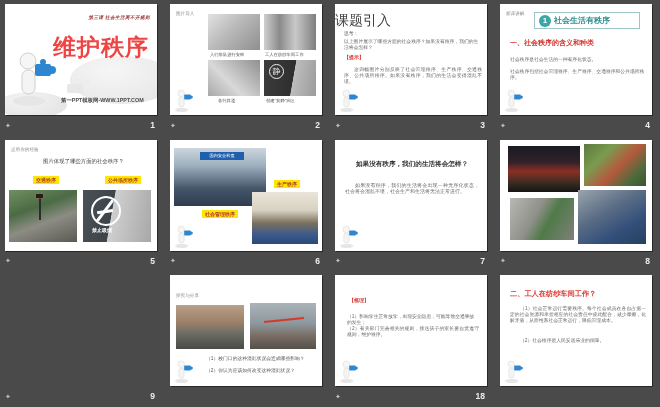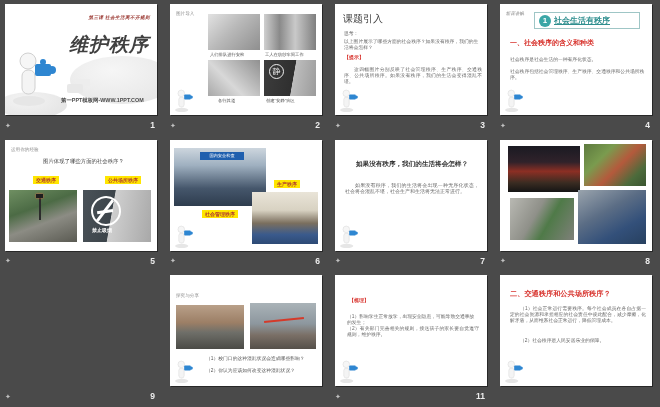--- a/index.html
+++ b/index.html
@@ -18,27 +18,27 @@
   .bw{background:linear-gradient(135deg,#e2e2e2 0%,#b9b9b9 45%,#8f8f8f 100%);}
   .cap{position:absolute;font-size:4.3px;color:#555;white-space:nowrap;}
   .logo{position:absolute;left:4px;bottom:3px;width:22px;height:24px;}
   .bigtxt{white-space:nowrap;}
   p{margin:0;}
   .j{text-align:justify;}
   
   .s1-bg1{position:absolute;right:-18px;top:52px;width:105px;height:48px;border-radius:50%;background:radial-gradient(ellipse at 40% 30%,#f6f6f6,#e3e3e3);}
   .s1-bg2{position:absolute;left:-8px;top:88px;width:70px;height:26px;border-radius:50%;background:radial-gradient(ellipse at 40% 30%,#f4f4f4,#e0e0e0);}
   .s1-head{position:absolute;top:11px;right:7px;font-size:4.6px;font-style:italic;font-weight:bold;color:#9c3b35;letter-spacing:.4px;}
-  .s1-title{position:absolute;top:28px;right:8px;font-size:19px;font-weight:bold;color:#404040;letter-spacing:1px;font-style:italic;}
+  .s1-title{position:absolute;top:28px;right:8px;font-size:23px;font-weight:bold;color:#ef4444;letter-spacing:1px;}
   .s1-foot{position:absolute;bottom:11px;left:56px;font-size:5.4px;font-weight:bold;color:#4d4d4d;}
   .s1-piece{position:absolute;left:62px;top:80px;width:16px;height:9px;border-radius:2px;background:#e8e8e8;box-shadow:8px -6px 0 -1px #ededed;}
   
   .s4-box{position:absolute;left:34px;top:8px;width:104px;height:15px;border:1px solid #9fc6c6;display:flex;align-items:center;}
   .s4-circ{width:12px;height:12px;border-radius:50%;background:#3aa6a6;color:#fff;font-size:8px;font-weight:bold;display:flex;align-items:center;justify-content:center;margin:0 3px 0 4px;}
-  .s4-sect{font-size:8px;color:#2f8f8f;font-weight:bold;white-space:nowrap;text-decoration:underline;}
+  .s4-sect{font-size:8px;color:#2f8f8f;font-weight:bold;white-space:nowrap;}
   .s4-h{position:absolute;left:10px;top:34px;font-size:7px;font-weight:bold;}
   .s4-l{position:absolute;left:10px;font-size:4.8px;color:#666;width:136px;}
   
   .nosmoke{position:absolute;left:8px;top:6px;width:26px;height:26px;border:2px solid #fff;border-radius:50%;transform:rotate(-8deg);}
   .nosmoke:before{content:"";position:absolute;left:-1px;top:11px;width:26px;height:2.5px;background:#fff;transform:rotate(-45deg);}
   .nosmoke:after{content:"";position:absolute;left:4px;top:12px;width:16px;height:3px;background:#fff;}
 </style>
 </head>
 <body>
 
@@ -89,21 +89,21 @@
         </svg>
     </div>
     <div class="strip">
         <span class="star">✦</span>
         <span class="num">2</span>
       </div>
   </div>
 
   <div class="cell">
     <div class="thumb">
-      <div style="position:absolute;left:8px;top:8px;font-size:10px;color:#3f3f3f;">课题引入</div>
+      <div style="position:absolute;left:0;top:8px;font-size:14px;color:#3f3f3f;">课题引入</div>
       <div style="position:absolute;left:9px;top:26px;font-size:4.8px;color:#666;">思考：</div>
       <div style="position:absolute;left:9px;top:34px;width:138px;font-size:4.8px;color:#666;">以上图片展示了哪些方面的社会秩序？如果没有秩序，我们的生活将会怎样？</div>
       <div class="hint" style="position:absolute;left:9px;top:50px;">【提示】</div>
       <p class="j" style="position:absolute;left:9px;top:62px;width:138px;font-size:4.8px;color:#666;text-indent:10px;">这四幅图片分别反映了社会管理秩序、生产秩序、交通秩序、公共场所秩序。如果没有秩序，我们的生活会变得混乱不堪。</p>
       <svg class="logo" viewBox="0 0 52 58">
           <ellipse cx="18" cy="53" rx="16" ry="5" fill="#e6e6e6"></ellipse>
           <rect x="11" y="22" width="13" height="24" rx="6" fill="#f4f4f4" stroke="#d0d0d0"></rect>
           <circle cx="17" cy="13" r="8" fill="#f6f6f6" stroke="#d0d0d0"></circle>
           <rect x="24" y="16" width="16" height="12" rx="2" fill="#2e86d1"></rect>
           <circle cx="41" cy="22" r="4" fill="#2e86d1"></circle>
@@ -247,27 +247,27 @@
       <svg class="logo" viewBox="0 0 52 58">
           <ellipse cx="18" cy="53" rx="16" ry="5" fill="#e6e6e6"></ellipse>
           <rect x="11" y="22" width="13" height="24" rx="6" fill="#f4f4f4" stroke="#d0d0d0"></rect>
           <circle cx="17" cy="13" r="8" fill="#f6f6f6" stroke="#d0d0d0"></circle>
           <rect x="24" y="16" width="16" height="12" rx="2" fill="#2e86d1"></rect>
           <circle cx="41" cy="22" r="4" fill="#2e86d1"></circle>
         </svg>
     </div>
     <div class="strip">
         <span class="star">✦</span>
-        <span class="num">11</span>
-      </div>
-  </div>
-
-  <div class="cell">
-    <div class="thumb">
-      <div class="red bigtxt" style="position:absolute;left:10px;top:14px;font-size:7.2px;font-weight:bold;">二、交通秩序和公共场所秩序？</div>
+        <span class="num">18</span>
+      </div>
+  </div>
+
+  <div class="cell">
+    <div class="thumb">
+      <div class="red bigtxt" style="position:absolute;left:10px;top:14px;font-size:7.2px;font-weight:bold;">二、工人在纺纱车间工作？</div>
       <p class="j" style="position:absolute;left:10px;top:30px;width:136px;font-size:4.8px;color:#666;text-indent:10px;">（1）社会正常运行需要秩序。每个社会成员在各自占据一定的社会资源和承担相应的社会责任中彼此配合，减少摩擦，化解矛盾，从而维系社会正常运行，降低管理成本。</p>
       <div style="position:absolute;left:10px;top:62px;width:136px;font-size:4.8px;color:#666;text-indent:10px;">（2）社会秩序是人民安居乐业的保障。</div>
       <svg class="logo" viewBox="0 0 52 58">
           <ellipse cx="18" cy="53" rx="16" ry="5" fill="#e6e6e6"></ellipse>
           <rect x="11" y="22" width="13" height="24" rx="6" fill="#f4f4f4" stroke="#d0d0d0"></rect>
           <circle cx="17" cy="13" r="8" fill="#f6f6f6" stroke="#d0d0d0"></circle>
           <rect x="24" y="16" width="16" height="12" rx="2" fill="#2e86d1"></rect>
           <circle cx="41" cy="22" r="4" fill="#2e86d1"></circle>
         </svg>
     </div>

